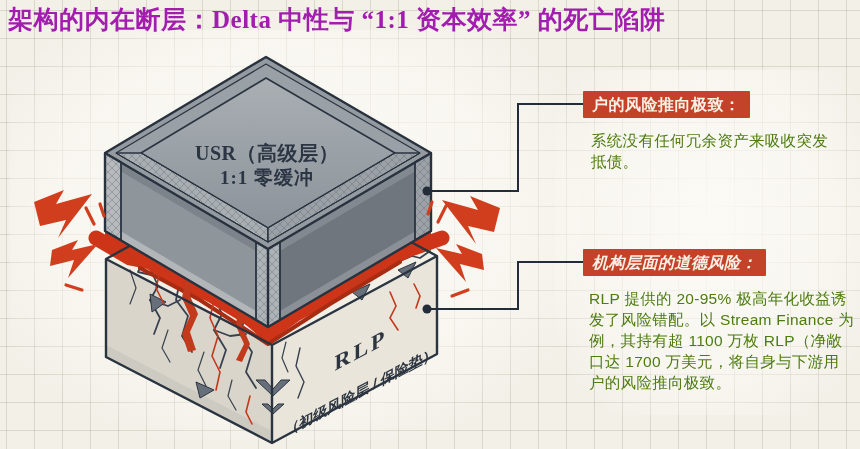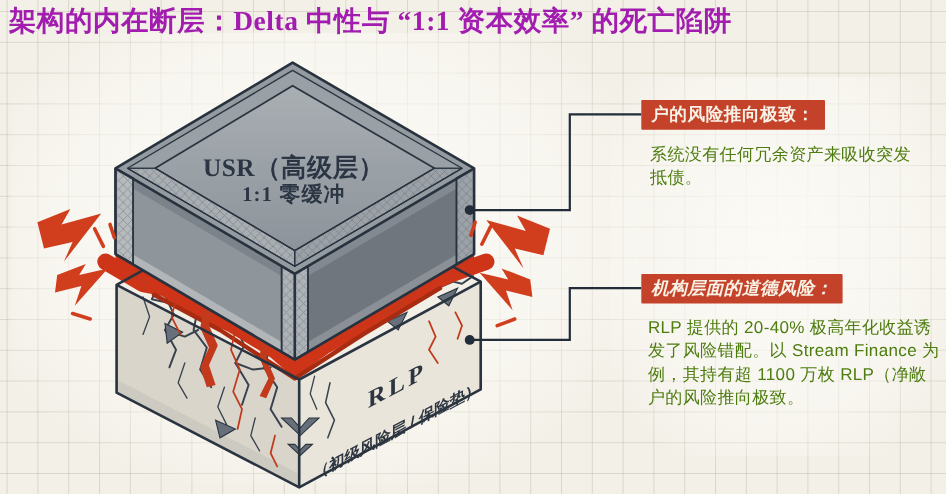--- a/index.html
+++ b/index.html
@@ -34,21 +34,21 @@
     color:#a21caf; letter-spacing:0.5px;
     white-space:nowrap;
   }
   svg.scene { position:absolute; z-index:2; left:0; top:0; }
   .usr-label {
     position:absolute; z-index:3; left:158px; top:141px; width:218px;
     text-align:center;
     font-family:"Liberation Serif","DejaVu Serif",serif;
     font-weight:700; color:#2b3543;
   }
-  .usr-label .l1 { font-size:23px; line-height:24px; letter-spacing:0.5px; }
+  .usr-label .l1 { font-size:20px; line-height:24px; letter-spacing:0.5px; }
   .usr-label .l2 { font-size:19px; line-height:24px; margin-top:1px; letter-spacing:1px; }
   .rlp-label {
     position:absolute; z-index:3; left:272px; top:338px; width:178px;
     transform:skewY(-28deg);
     text-align:center; color:#2c3540;
   }
   .rlp-label .l1 {
     font-family:"Liberation Serif","DejaVu Serif",serif;
     font-weight:700; font-size:22px; line-height:24px; letter-spacing:3px;
   }
@@ -233,17 +233,18 @@
 </div>
 
 <div class="badge badge-1">户的风险推向极致：</div>
 <div class="para para-1">
   <div class="tline">系统没有任何冗余资产来吸收突发</div>
   <div class="tline">抵债。</div>
 </div>
 
 <div class="badge badge-2">机构层面的道德风险：</div>
 <div class="para para-2">
-  <div class="tline">RLP 提供的 20-40% 极高年化收益诱</div>
+  <div class="tline">RLP 提供的 20-95% 极高年化收益诱</div>
   <div class="tline">发了风险错配。以 Stream Finance 为</div>
   <div class="tline">例，其持有超 1100 万枚 RLP（净敞</div>
+  <div class="tline">口达 1700 万美元，将自身与下游用</div>
   <div class="tline">户的风险推向极致。</div>
 </div>
 
 </body></html>

